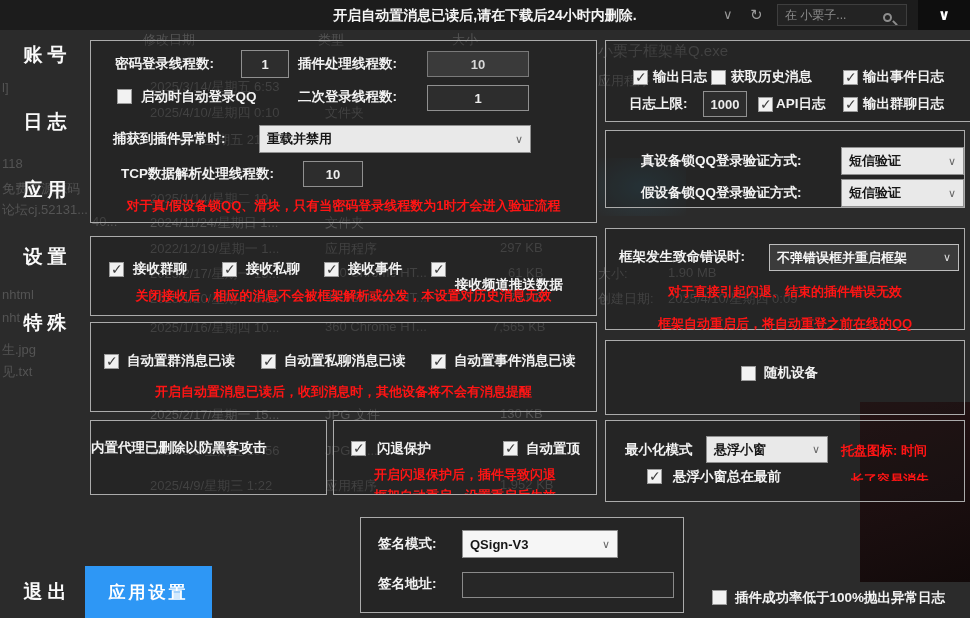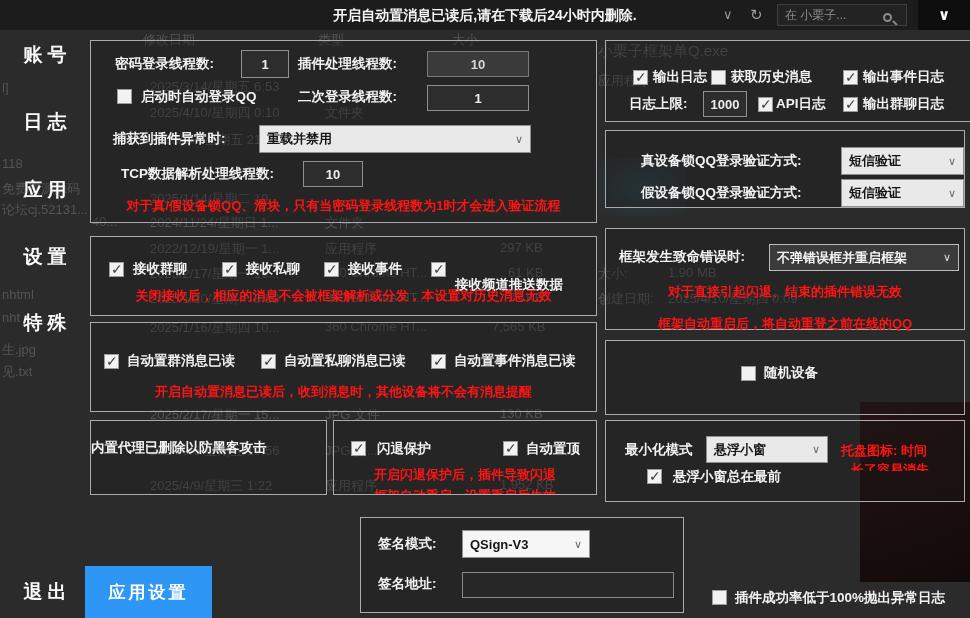--- a/index.html
+++ b/index.html
@@ -203,28 +203,28 @@
     <span class="red redline" style="top:66px">框架自动重启，设置重启后生效</span>
   </div>
 
   <div class="grp clip" style="left:605px;top:420px;width:360px;height:82px">
     <span class="lbl" style="left:19px;top:29px">最小化模式</span>
     <div class="sel" style="left:100px;top:15px;width:122px;height:27px">
         <span>悬浮小窗</span>
         <span class="chev">∨</span>
       </div>
     <span class="red" style="left:235px;top:21px">托盘图标: 时间</span>
-    <span class="red" style="left:245px;top:40px;height:10px;overflow:hidden">长了容易消失</span>
+    <span class="red" style="left:245px;top:50px;height:10px;overflow:hidden">长了容易消失</span>
     <span class="cb on" style="left:41px;top:48px"></span>
     <span class="lbl" style="left:67px;top:56px">悬浮小窗总在最前</span>
   </div>
 
   <div class="grp" style="left:360px;top:517px;width:324px;height:96px">
     <span class="lbl" style="left:17px;top:26px">签名模式:</span>
-    <div class="sel" style="left:101px;top:12px;width:128px;height:28px;background:#f6f6f6">
+    <div class="sel" style="left:101px;top:12px;width:156px;height:28px;background:#f6f6f6">
         <span>QSign-V3</span>
         <span class="chev">∨</span>
       </div>
     <span class="lbl" style="left:17px;top:66px">签名地址:</span>
     <input class="num" style="left: 101px; top: 54px; width: 212px; height: 26px; background: rgb(39, 39, 39); border-color: rgb(138, 138, 138);" value="">
   </div>
 
   <button class="btn" style="left:85px;top:566px;width:127px;height:52px">应用设置</button>
   <span class="cb" style="left:712px;top:590px;z-index:2"></span>
   <span class="lbl" style="left:735px;top:598px;z-index:2">插件成功率低于100%抛出异常日志</span>

